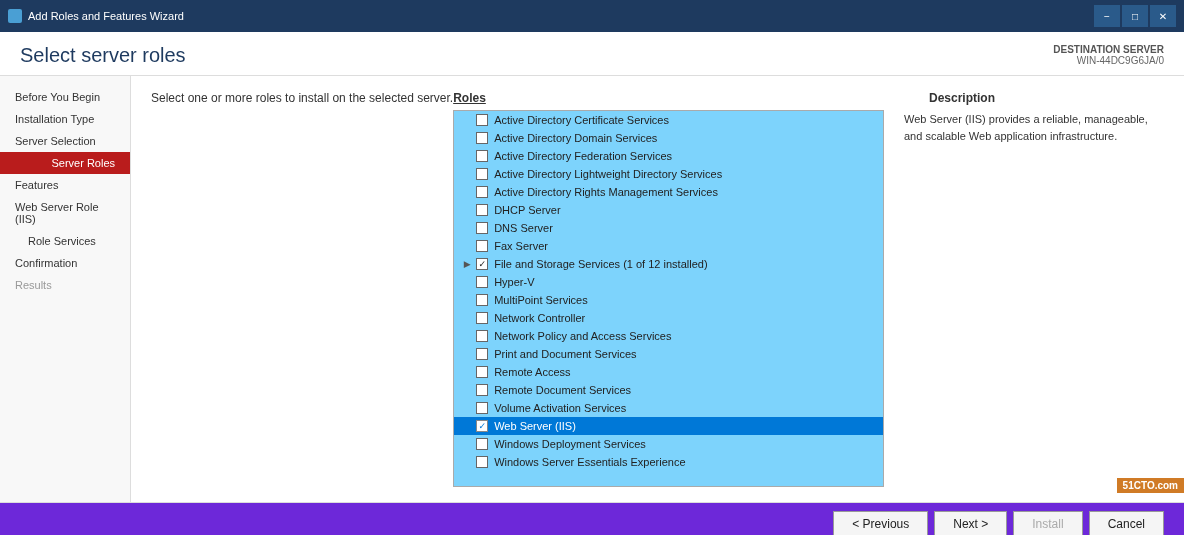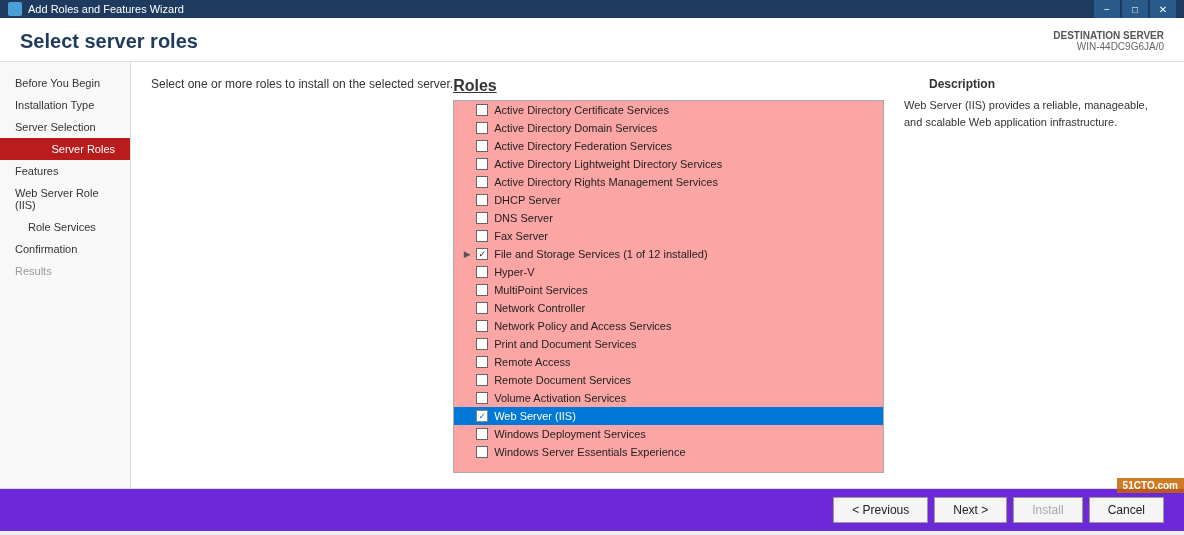--- a/index.html
+++ b/index.html
@@ -2,21 +2,21 @@
 <html><head>
   <meta charset="utf-8">
   <style>
     * { box-sizing: border-box; margin: 0; padding: 0; }
     body { font-family: 'Segoe UI', Tahoma, sans-serif; font-size: 12px; background: #f0f0f0; width: 1184px; height: 535px; overflow: hidden; }
 
     
     .title-bar {
       background: #1e3a5f;
       color: white;
-      height: 18px;
+      height: 32px;
       display: flex;
       align-items: center;
       justify-content: space-between;
       padding: 0 8px;
       font-size: 11px;
     }
     .title-bar-left { display: flex; align-items: center; gap: 6px; }
     .title-bar-icon { width: 14px; height: 14px; background: #4a9fd4; border-radius: 2px; }
     .title-bar-controls { display: flex; gap: 2px; }
     .title-bar-btn {
@@ -34,21 +34,21 @@
 
     
     .page-header {
       background: white;
       padding: 12px 20px 8px 20px;
       border-bottom: 1px solid #ddd;
       display: flex;
       align-items: flex-start;
       justify-content: space-between;
     }
-    .page-title { font-size: 20px; color: #1e3a5f; font-weight: 700; }
+    .page-title { font-size: 20px; color: #1e3a5f; font-weight: 400; }
     .destination-server { text-align: right; font-size: 10px; color: #666; }
     .destination-label { font-weight: bold; font-size: 10px; color: #555; }
 
     
     .content-area { display: flex; flex: 1; overflow: hidden; }
 
     
     .sidebar {
       width: 131px;
       background: #f8f8f8;
@@ -69,27 +69,27 @@
     }
     .sidebar-item.disabled { color: #999; cursor: default; }
 
     
     .main-panel { flex: 1; display: flex; flex-direction: row; padding: 15px 20px; background: white; }
     .instruction { font-size: 12px; color: #333; margin-bottom: 12px; }
 
     
     .roles-container { display: flex; flex: 1; gap: 20px; overflow: hidden; }
     .roles-section { flex: 1; display: flex; flex-direction: column; }
-    .roles-label { font-size: 16px; font-weight: bold; color: #333; margin-bottom: 5px; text-decoration: underline; }
+    .roles-label { font-size: 12px; font-weight: bold; color: #333; margin-bottom: 5px; text-decoration: underline; }
 
     .roles-list {
       border: 1px solid #aaa;
       flex: 1;
       overflow-y: auto;
-      background: #fca5a5;
+      background: #7dd3fc;
     }
     .role-item {
       display: flex;
       align-items: center;
       padding: 2px 6px;
       font-size: 11px;
       color: #222;
       cursor: pointer;
       min-height: 18px;
     }

